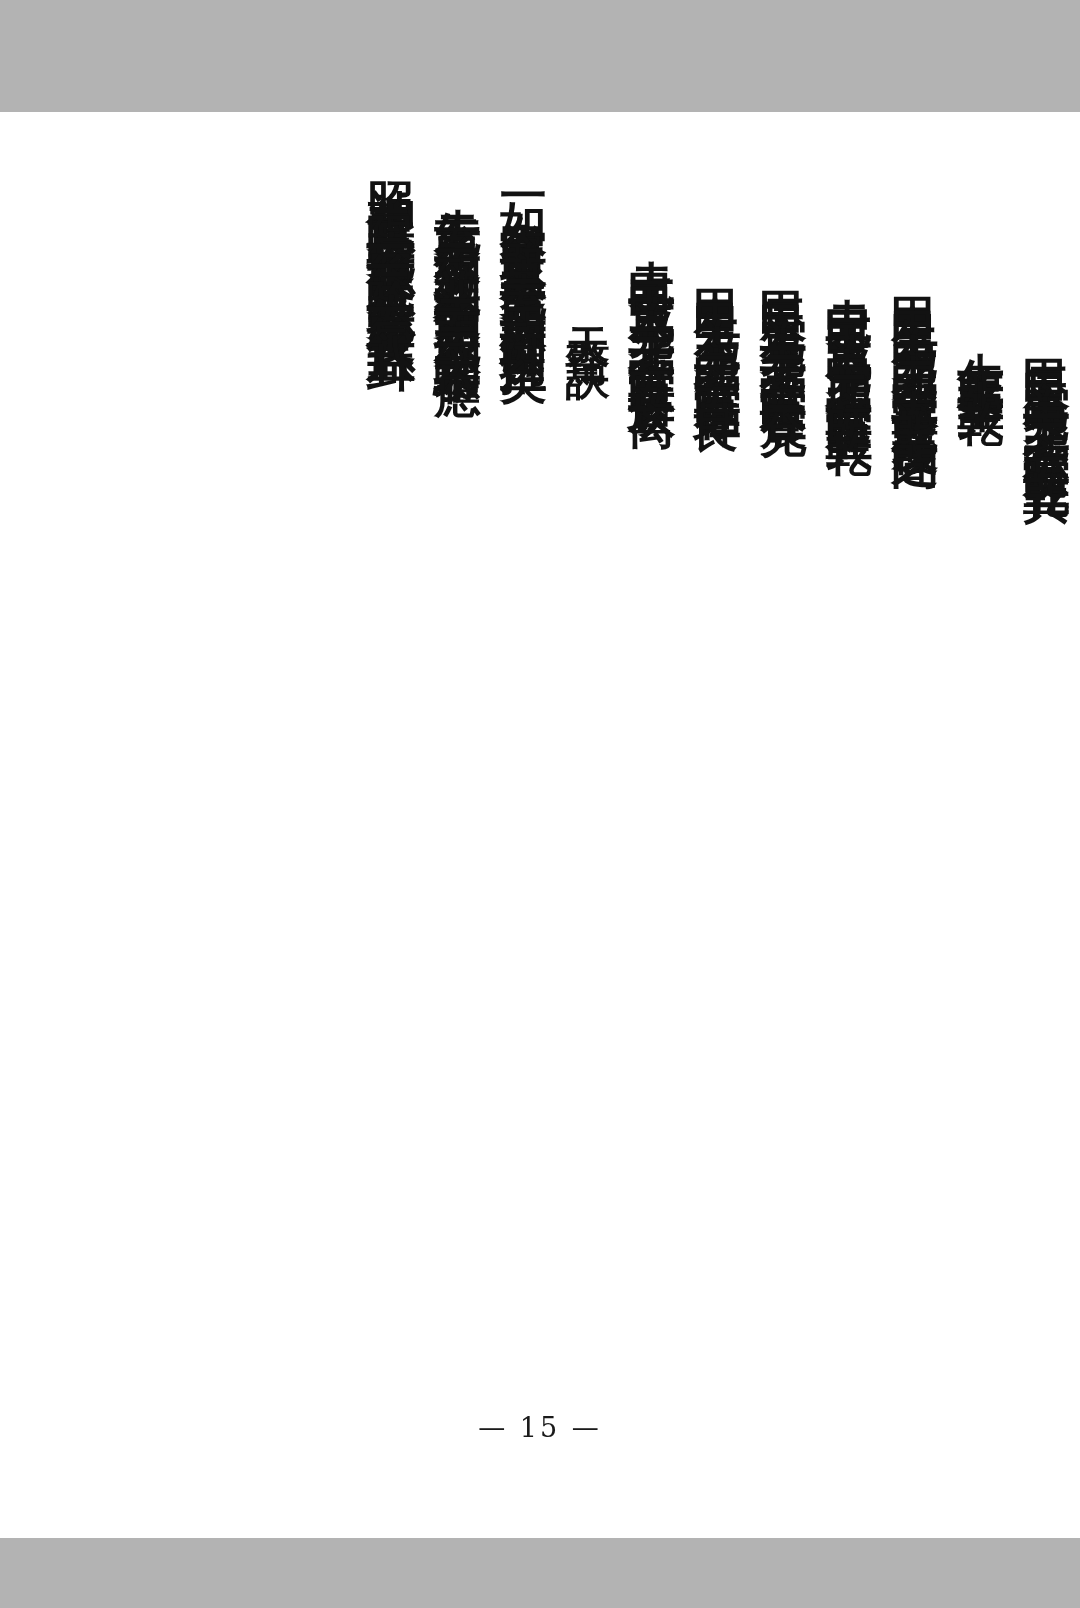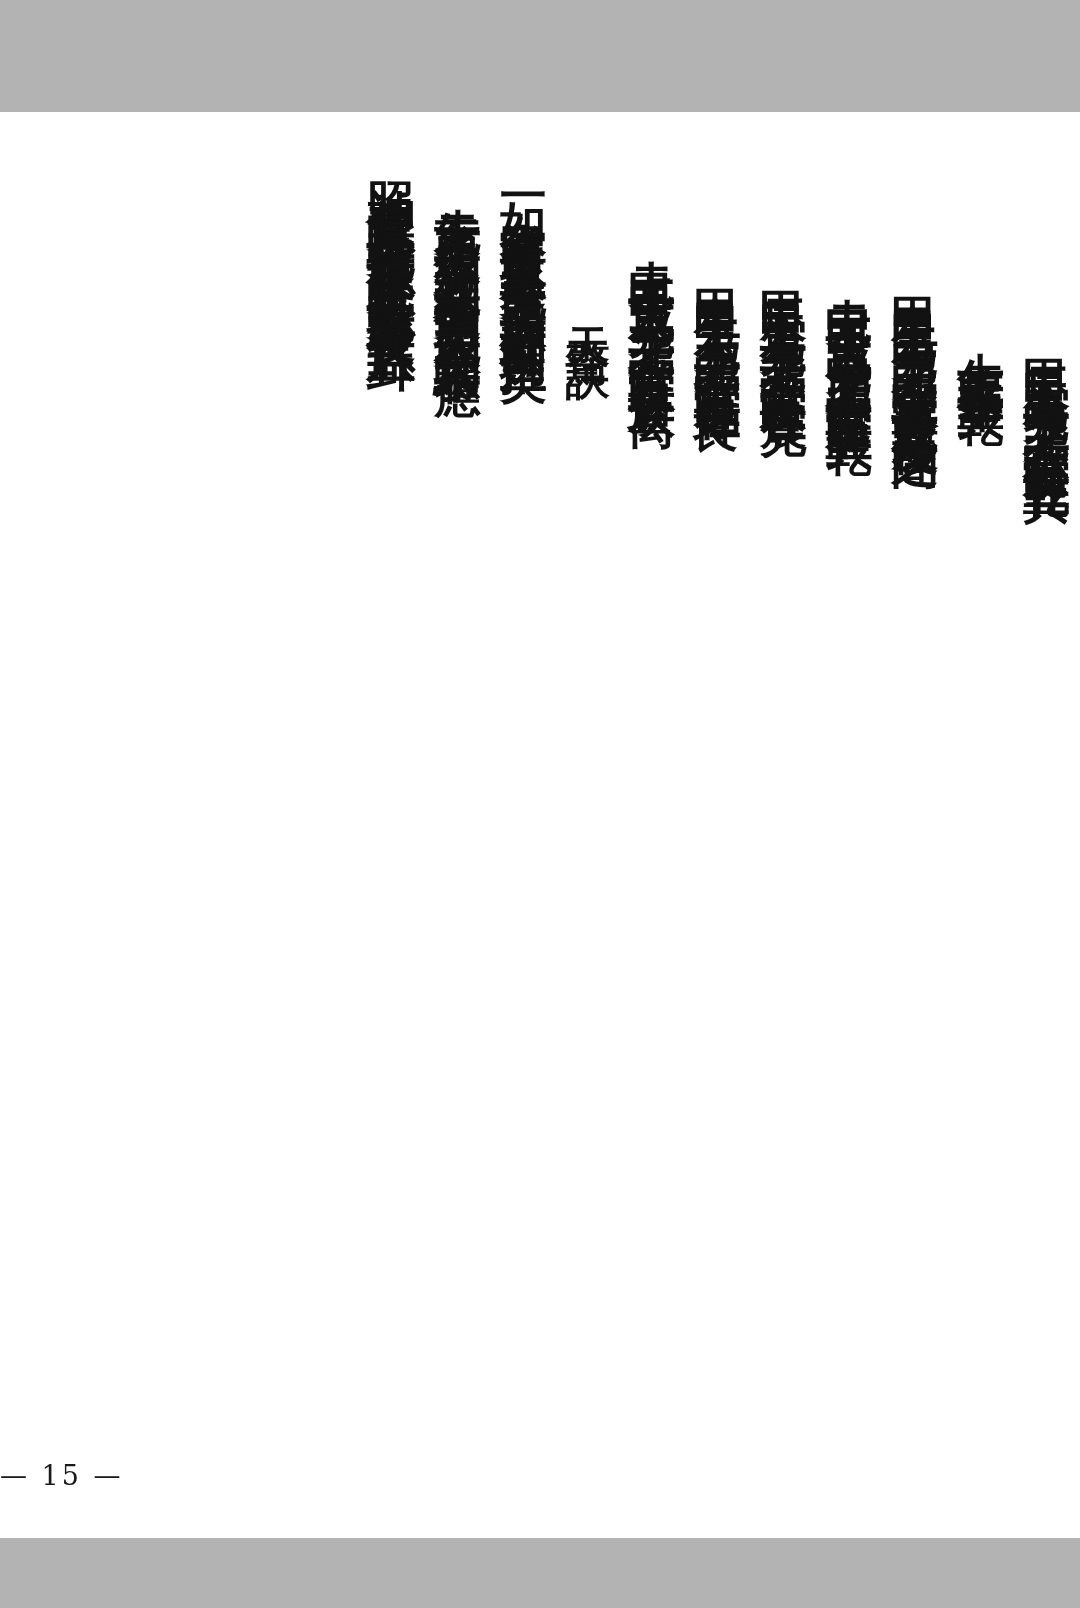--- a/index.html
+++ b/index.html
@@ -70,26 +70,25 @@
   .col.c8 { height: 1060px; padding-top: 118px; }
   .col.c10 { height: 1020px; padding-top: 118px; }
   .col.c11 { height: 410px;  padding-top: 172px; }
   .col.c12 { height: 1000px; padding-top: 180px; }
 
   .folio {
     position: absolute;
     left: 0;
     width: 1080px;
     top: 1300px;
-    text-align: left;
+    text-align: center;
     font-family: "DejaVu Serif", serif;
     font-size: 27px;
     letter-spacing: 3px;
     color: #1a1a1a;
-    margin-top: 48px;
   }
 </style>
 </head>
 <body>
 
 <div class="scan-band top"></div>
 <div class="scan-band bottom"></div>
 
 <div class="page">
 

